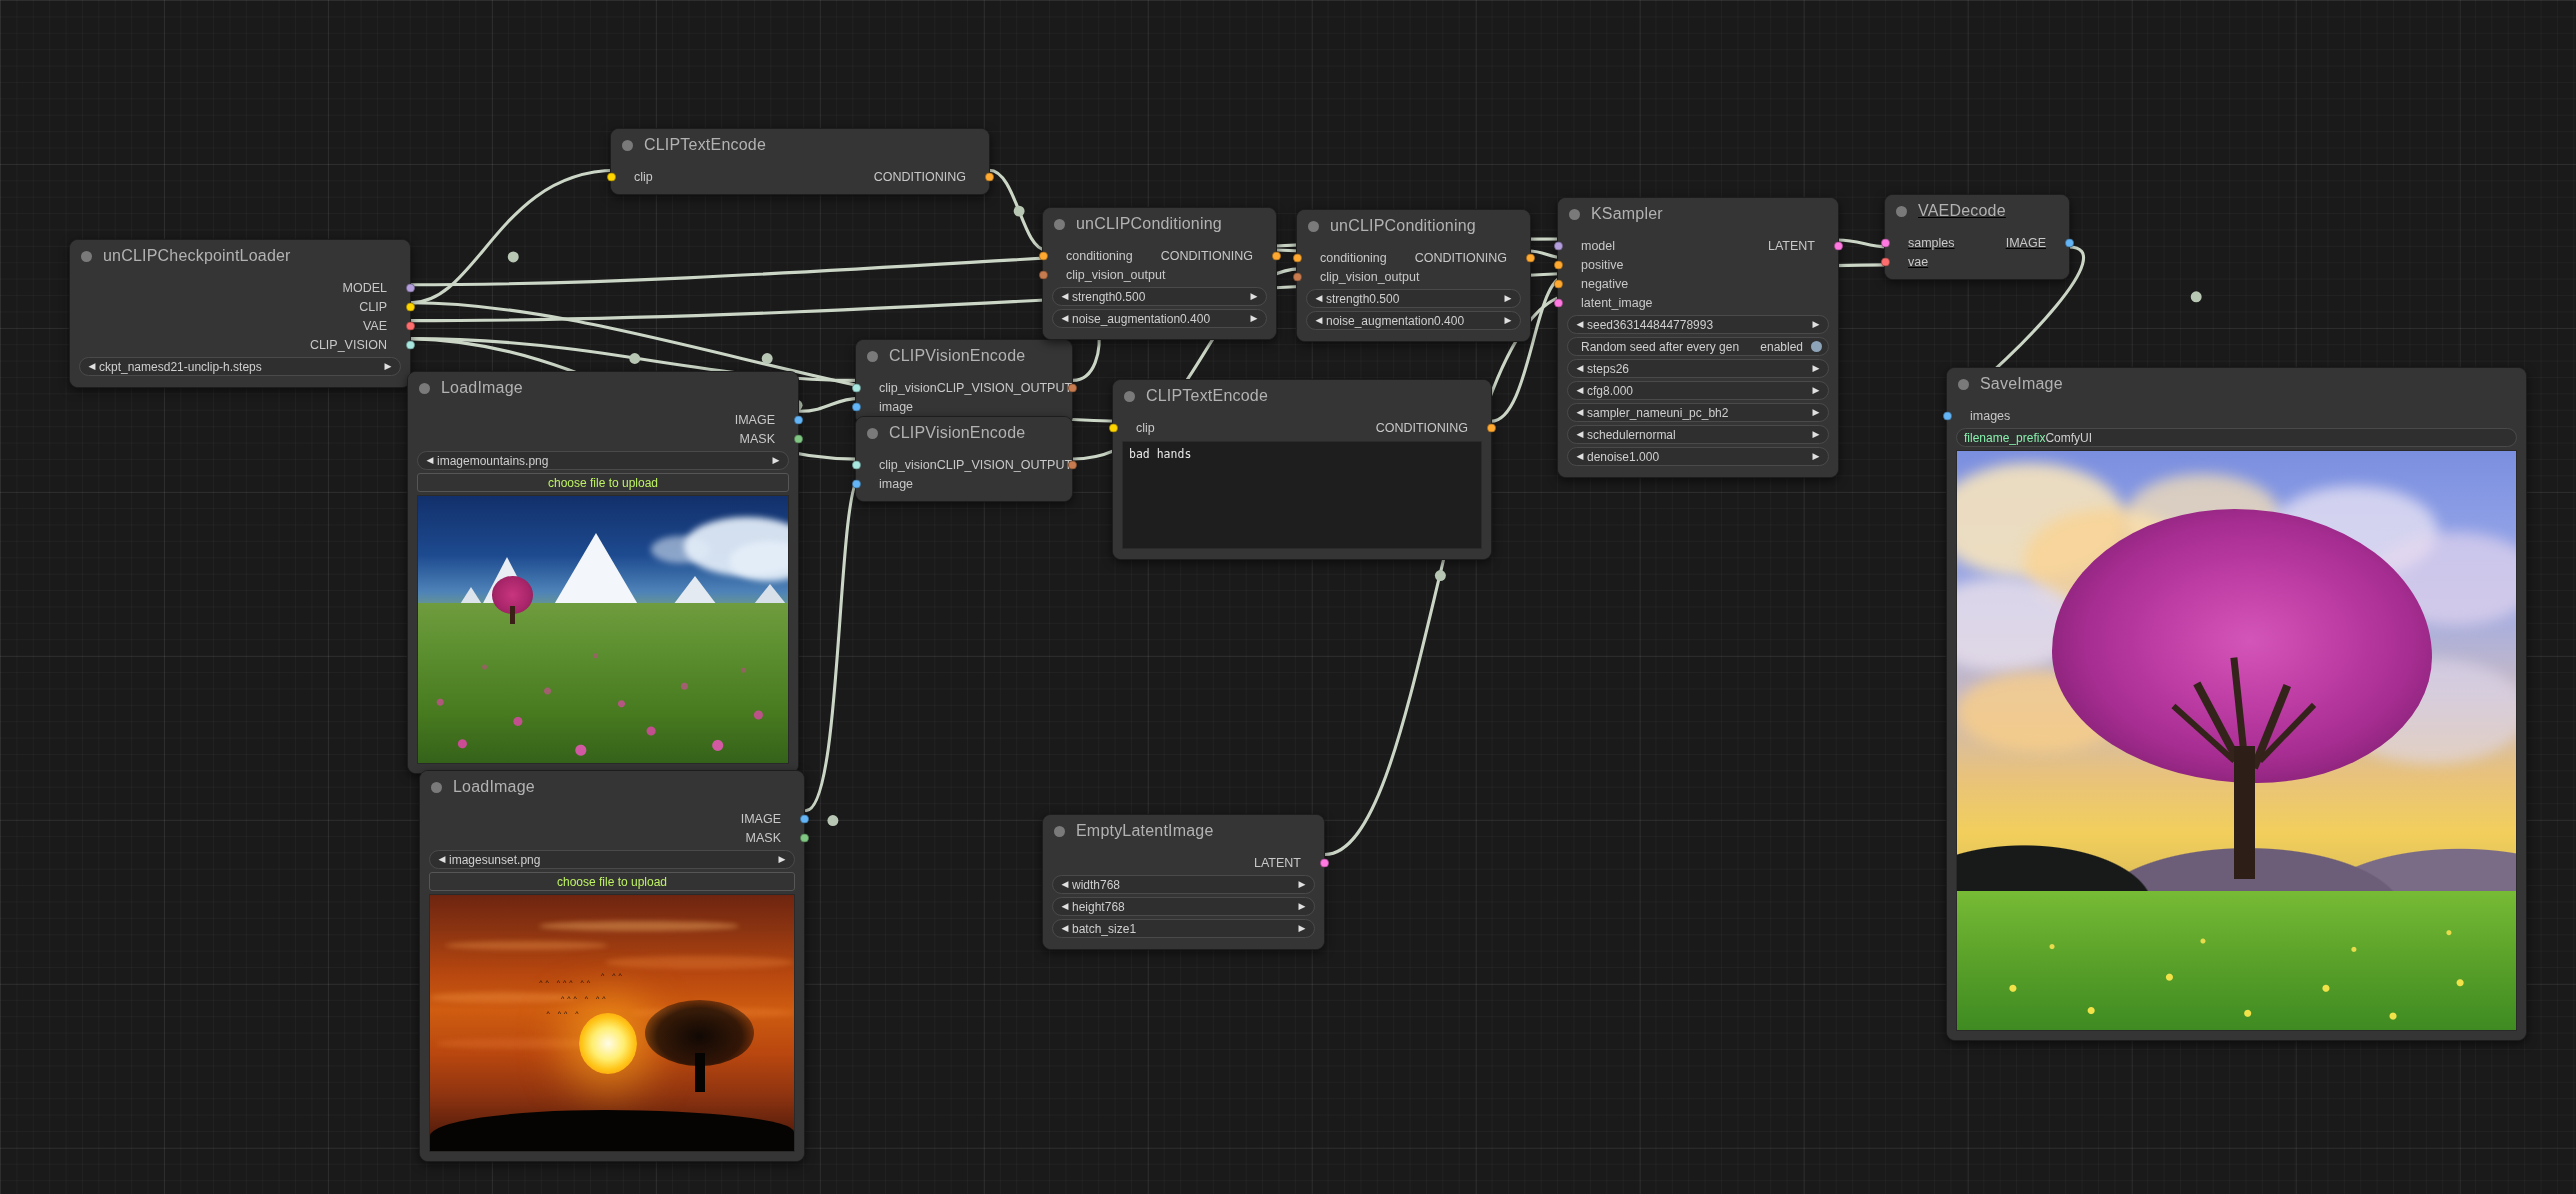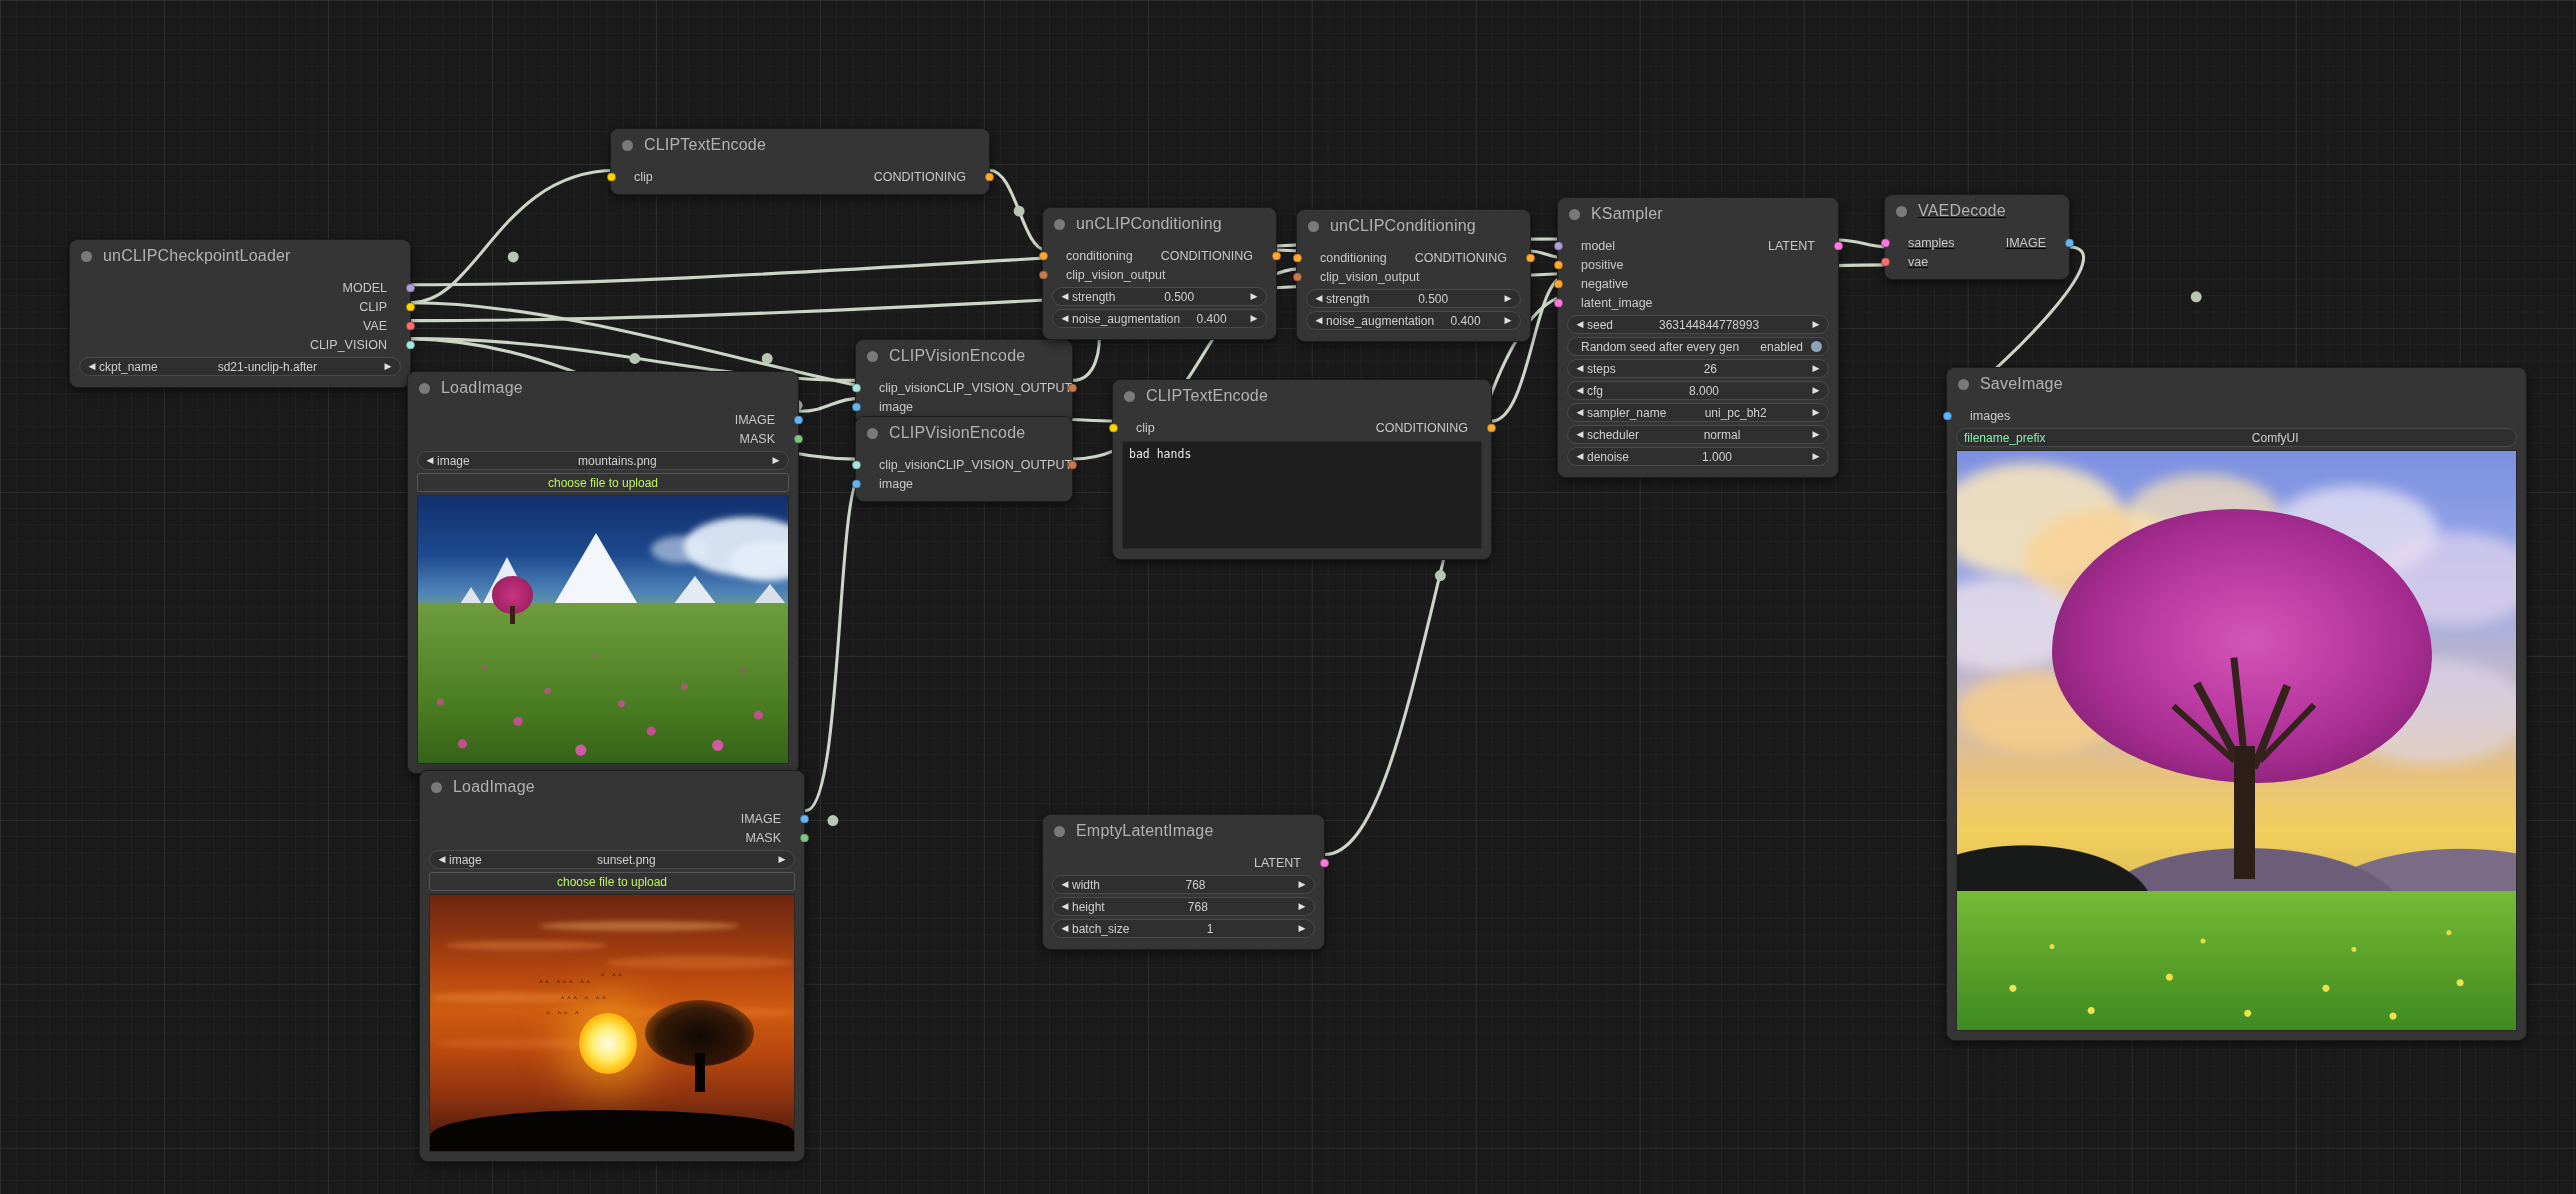--- a/index.html
+++ b/index.html
@@ -86,21 +86,21 @@
     border-radius: 10px;
     display: flex; align-items: center;
     justify-content: space-between;
     padding: 0 6px;
     font-size: 12px;
     color: #cfcfcf;
     position: relative;
   }
   .widget .arrow { color: #e0e0e0; font-size: 9px; line-height: 1; width: 12px; text-align: center; }
   .widget .wname { flex: 0 0 auto; padding-left: 1px; }
-  .widget .wval  { flex: 1 1 auto; text-align: center; padding-right: 5px; }
+  .widget .wval  { flex: 1 1 auto; text-align: left; padding-right: 5px; }
   .widget.plain { justify-content: space-between; padding-left: 12px; }
   .widget.toggle .wval { flex: 0 0 auto; text-align: right; padding-right: 4px; }
   .toggle-knob {
     width: 11px; height: 11px; border-radius: 50%;
     background: #8da3b8; flex: 0 0 auto;
   }
   .widget.button {
     background: #333333;
     border: 1px solid #565656;
     border-radius: 3px;
@@ -274,21 +274,21 @@
         <span class="lbl-out">VAE</span>
         <span class="dot right" style="background:#ff6e6e"></span>
       </div>
       <div class="slot out">
         <span class="lbl-out">CLIP_VISION</span>
         <span class="dot right" style="background:#a8e6e0"></span>
       </div>
       <div class="widget">
         <span class="arrow">◀</span>
         <span class="wname">ckpt_name</span>
-        <span class="wval">sd21-unclip-h.after</span>
+        <span class="wval">sd21-unclip-h.steps</span>
         <span class="arrow">▶</span>
       </div>
     </div>
   </div>
 
   <div class="node" id="n-cte-pos" style="left:610px; top:128px; width:380px;">
     <div class="node-title">
       <span class="title-dot"></span>
       <span>CLIPTextEncode</span>
     </div>

